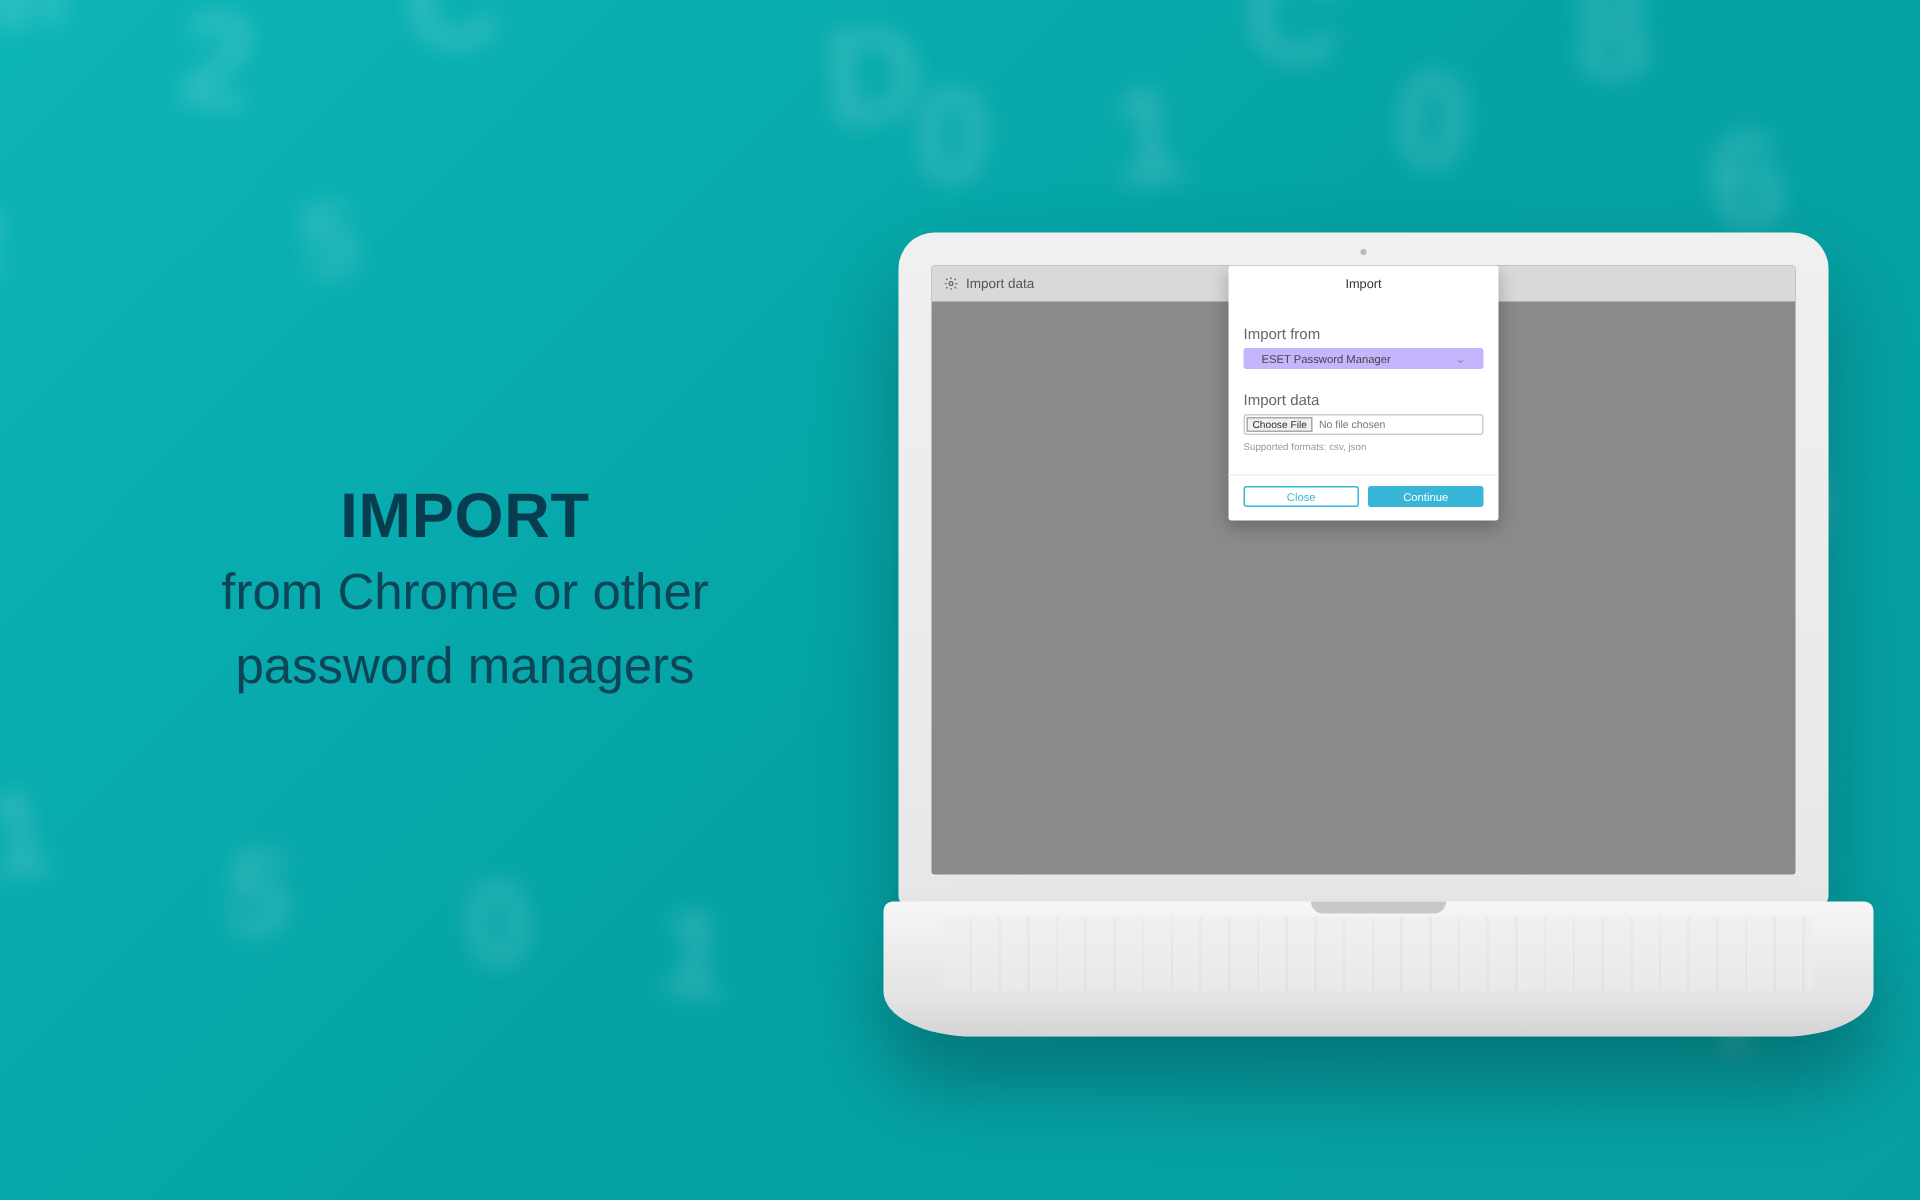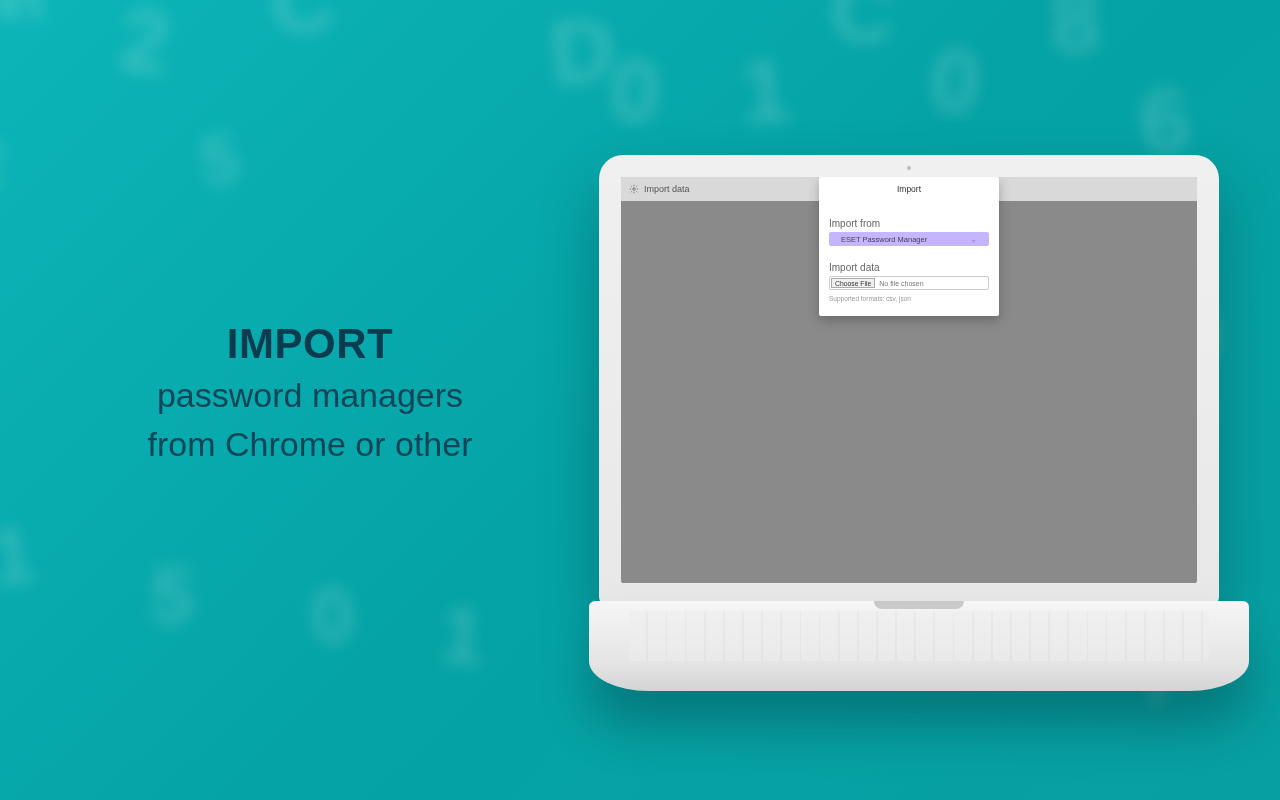--- a/index.html
+++ b/index.html
@@ -248,22 +248,22 @@
     <span style="left:1210px; top:520px; --r:-5deg; font-size:80px">a</span>
     <span style="left:40px; top:560px; --r:-6deg; font-size:80px">1</span>
     <span style="left:200px; top:600px; --r:5deg; font-size:80px">5</span>
     <span style="left:360px; top:620px; --r:-4deg; font-size:80px">0</span>
     <span style="left:490px; top:640px; --r:6deg; font-size:80px">1</span>
     <span style="left:1190px; top:680px; --r:4deg; font-size:80px">7</span>
   </div>
 
   <div class="headline">
     <div class="bold">IMPORT</div>
+    <div class="light">from Chrome or other</div>
     <div class="light">password managers</div>
-    <div class="light">from Chrome or other</div>
   </div>
 
   <div class="laptop">
     <div class="laptop-lid">
       <div class="laptop-camera"></div>
       <div class="laptop-screen">
 
         <div class="app-header">
           <span class="gear-icon">
             <svg viewBox="0 0 24 24" fill="none" stroke="#666" stroke-width="2">
@@ -282,20 +282,24 @@
               <span>ESET Password Manager</span>
               <span class="chev">⌄</span>
             </div>
             <div class="dlabel">Import data</div>
             <div class="dfile">
               <span class="dfile-btn">Choose File</span>
               <span class="dfile-txt">No file chosen</span>
             </div>
             <div class="dnote">Supported formats: csv, json</div>
           </div>
+          <div class="dialog-footer">
+            <div class="dbtn dbtn-secondary">Close</div>
+            <div class="dbtn dbtn-primary">Continue</div>
+          </div>
         </div>
 
       </div>
     </div>
     <div class="laptop-base">
       <div class="laptop-hinge"></div>
       <div class="laptop-keys"></div>
     </div>
   </div>
 

